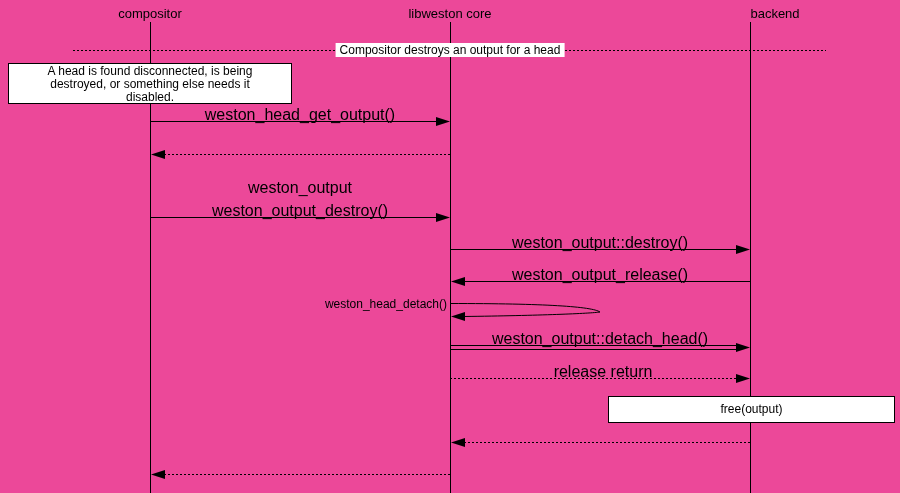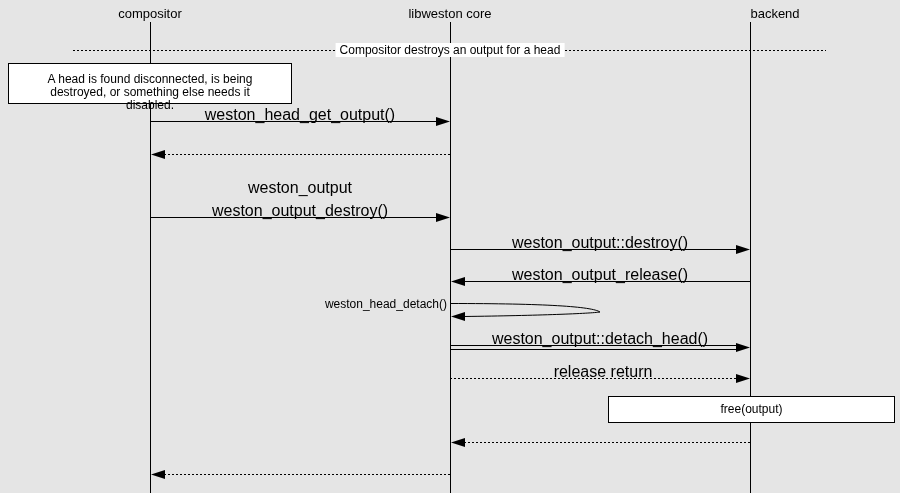--- a/index.html
+++ b/index.html
@@ -1,20 +1,20 @@
 <!DOCTYPE html>
 <html><head>
 <meta charset="utf-8">
 <style>
   html, body { margin: 0; padding: 0; background: #ffffff; }
   #diagram {
     position: relative;
     width: 900px;
     height: 493px;
-    background: #e5e5e5;
+    background: #ec4899;
     font-family: "Liberation Sans", "DejaVu Sans", sans-serif;
     color: #000000;
     overflow: hidden;
   }
   #lines { position: absolute; left: 0; top: 0; }
   #lines line, #lines path { stroke: #000000; stroke-width: 1; fill: none; }
   #lines polygon { fill: #000000; stroke: none; }
   .entity {
     position: absolute;
     top: 6px;
@@ -45,21 +45,21 @@
     padding: 0 4px;
   }
   .notebox {
     position: absolute;
     box-sizing: border-box;
     border: 1px solid #000000;
     background: #ffffff;
     text-align: center;
     font-size: 12px;
   }
-  .note-multiline { line-height: 13px; padding-top: 9px; }
+  .note-multiline { line-height: 13px; padding-top: 1px; }
 </style>
 </head>
 <body>
 
 <div id="diagram">
 
   <svg id="lines" width="900" height="493" viewBox="0 0 900 493">
 
     <line x1="150.5" y1="22" x2="150.5" y2="493"></line>
     <line x1="450.5" y1="22" x2="450.5" y2="493"></line>

